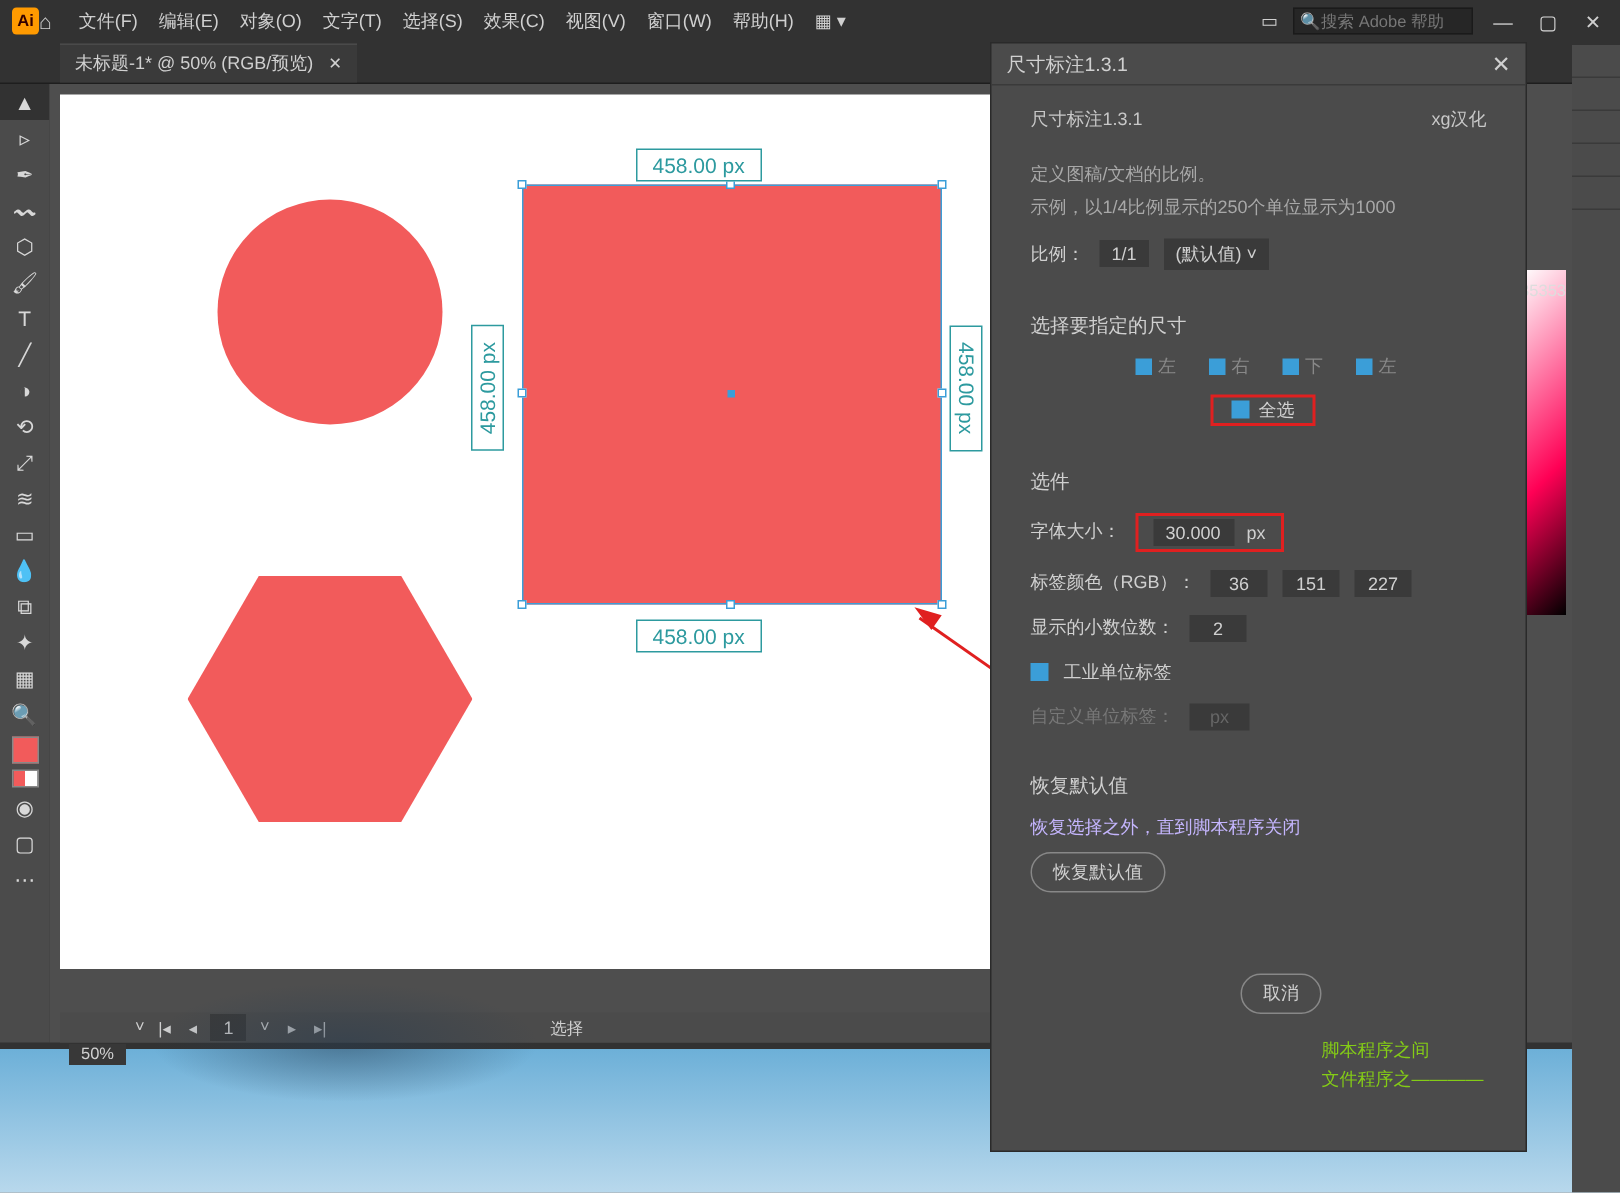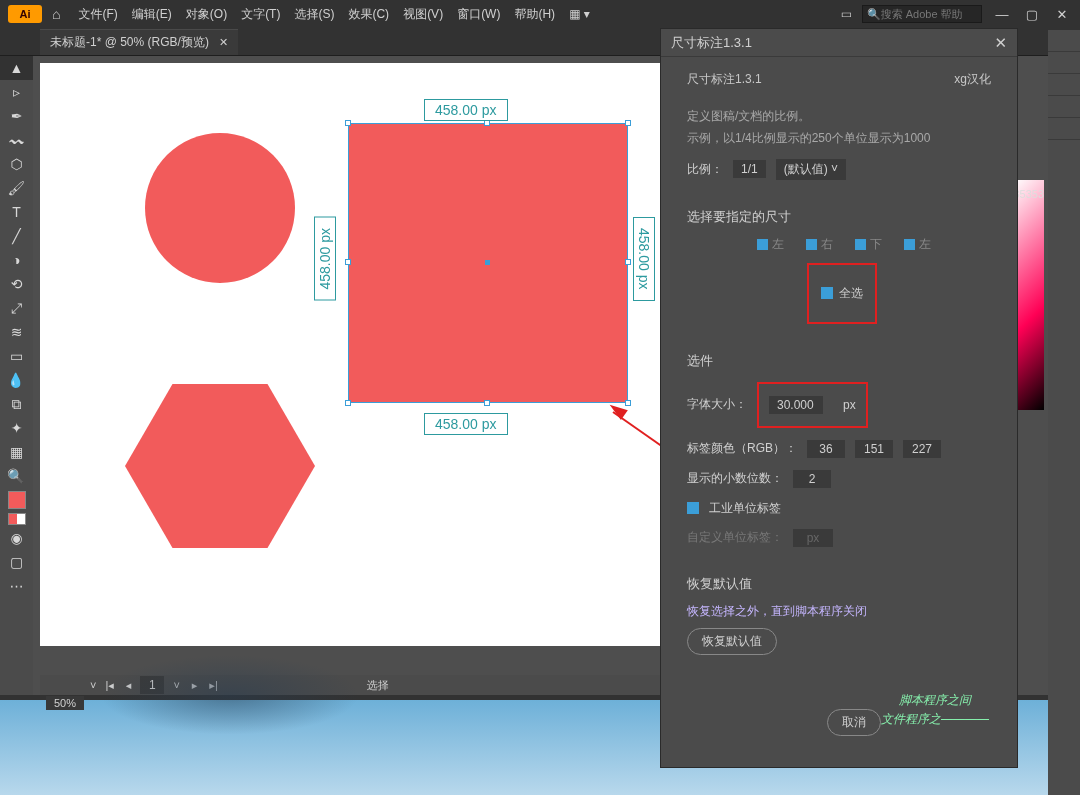--- a/index.html
+++ b/index.html
@@ -1,20 +1,20 @@
 <!DOCTYPE html>
 <html><head>
 <meta charset="utf-8">
 <style>
 * { box-sizing: border-box; margin: 0; padding: 0; font-family: "Microsoft YaHei", Arial, sans-serif; }
 body { width: 1080px; height: 795px; background: linear-gradient(to bottom, #323232 0%, #323232 88%, #6db0d8 88%, #b8d8ec 100%); overflow: hidden; position: relative; }
 
 
 .menubar { height: 28px; background: #323232; display: flex; align-items: center; padding: 0 8px; color: #d0d0d0; font-size: 12px; }
-.menubar .ai-logo { width: 34px; height: 18px; background: #ff9a00; border-radius: 3px; display: flex; align-items: center; justify-content: center; color: #330000; font-weight: bold; font-size: 11px; margin-right: 10px; }
+.menubar .ai-logo { width: 18px; height: 18px; background: #ff9a00; border-radius: 3px; display: flex; align-items: center; justify-content: center; color: #330000; font-weight: bold; font-size: 11px; }
 .menubar .home-icon { margin-right: 14px; font-size: 14px; cursor: pointer; }
 .menubar .menu-item { margin-right: 6px; cursor: pointer; padding: 2px 4px; font-size: 12px; }
 .menubar .right { margin-left: auto; display: flex; align-items: center; gap: 10px; }
 .menubar .search-box { background: #262626; border: 1px solid #1a1a1a; width: 120px; height: 18px; padding: 0 4px; color: #777; font-size: 11px; display: flex; align-items: center; }
 .menubar .win-btn { width: 20px; text-align: center; cursor: pointer; font-size: 13px; }
 
 
 .tabbar { height: 28px; background: #323232; display: flex; align-items: center; padding-left: 40px; border-bottom: 1px solid #1e1e1e; }
 .doc-tab { background: #3a3a3a; color: #d0d0d0; font-size: 12px; padding: 4px 10px; display: flex; align-items: center; gap: 10px; border-top: 1px solid #4a4a4a; }
 .doc-tab .close { cursor: pointer; font-size: 11px; }
@@ -72,30 +72,30 @@
 .sect { margin-bottom: 28px; }
 .sect-title { color: #cfcfcf; margin-bottom: 10px; font-size: 13px; }
 .sect-desc { color: #a8a8a8; font-size: 12px; line-height: 1.7; margin: 2px 0; }
 .row { display: flex; align-items: center; gap: 10px; margin-top: 10px; }
 .scale-input { background: #3a3a3a; padding: 2px 8px; color: #d0d0d0; font-size: 12px; }
 .scale-default { background: #3a3a3a; padding: 2px 8px; }
 .chk-row { display: flex; gap: 22px; color: #888; margin: 4px 0 10px 70px; font-size: 12px; }
 .chk-row .chk { display: flex; align-items: center; gap: 4px; }
 .chk-box { width: 11px; height: 11px; background: #5a5a5a; display: inline-block; }
 .chk-box.on { background: #3b9ed8; }
-.selall { border: 2px solid #e02020; display: inline-flex; align-items: center; gap: 6px; padding: 20px 12px; margin-left: 120px; }
+.selall { border: 2px solid #e02020; display: inline-flex; align-items: center; gap: 6px; padding: 0 12px; margin-left: 120px; }
 .opt-row { display: flex; align-items: center; gap: 10px; margin: 12px 0; }
 .num-input { background: #3a3a3a; color: #d0d0d0; padding: 2px 8px; min-width: 38px; text-align: center; font-size: 12px; }
-.fontsize-box { border: 2px solid #e02020; padding: 12px 10px; display: flex; align-items: center; gap: 20px; }
+.fontsize-box { border: 2px solid #e02020; padding: 2px 10px; display: flex; align-items: center; gap: 8px; }
 .checkbox { width: 12px; height: 12px; background: #3b9ed8; display: inline-block; }
 .checkbox.off { background: #4b4b4b; border: 1px solid #888; }
 .hint { color: #c4b5fd; margin: 8px 0; font-size: 12px; }
 .btn { display: inline-block; padding: 4px 14px; border: 1px solid #888; border-radius: 14px; cursor: pointer; font-size: 12px; }
 .btn-cancel { margin: 26px 0 0 140px; }
-.footer-note { position: absolute; right: 28px; bottom: 38px; color: #86efac; font-size: 12px; text-align: center; line-height: 1.6; font-style: italic; }
+.footer-note { position: absolute; right: 28px; bottom: 38px; color: #84cc16; font-size: 12px; text-align: left; line-height: 1.6; }
 
 
 .desk-reflection { position: absolute; left: 100px; bottom: 60px; width: 260px; height: 80px; border-radius: 130px / 40px; background: radial-gradient(ellipse at center, rgba(40,60,80,0.5) 0%, rgba(120,180,220,0) 70%); }
 </style>
 </head>
 <body>
 
 <div class="menubar">
   <div class="ai-logo">Ai</div>
   <span class="home-icon">⌂</span>

